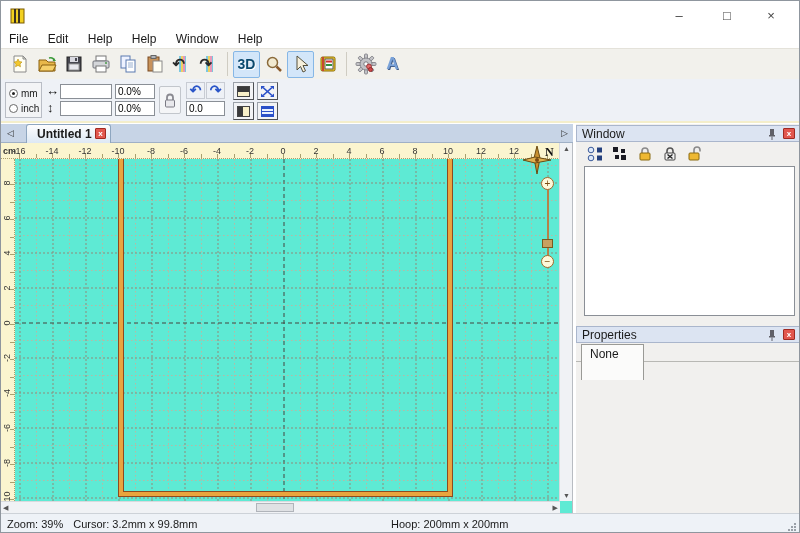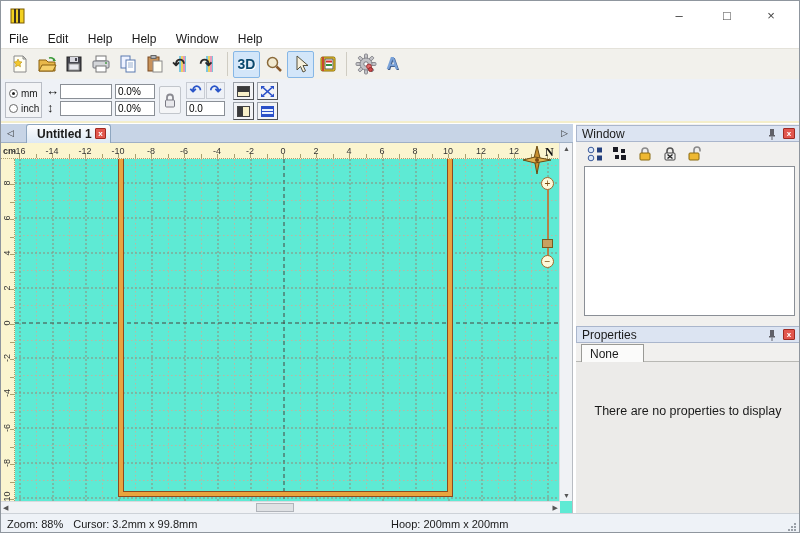--- a/index.html
+++ b/index.html
@@ -483,28 +483,25 @@
       <svg class="panel-pin" width="10" height="13">
         <rect x="3" y="1" width="4" height="6" fill="#606068"></rect>
         <rect x="2" y="7" width="6" height="1.5" fill="#606068"></rect>
         <line x1="5" y1="8.5" x2="5" y2="12" stroke="#606068"></line>
       </svg>
       <span class="panel-x">x</span>
     </div>
     <div class="prop-tabrow">
       <span class="prop-tab">None</span>
     </div>
-    <div class="prop-content">
-      <div class="prop-msg">There are no properties to display</div>
-    </div>
   </div>
 
   <div class="statusbar">
     <span class="sb-left">
-      <span>Zoom: 88%</span><span>Cursor: 3.2mm x 99.8mm</span>
+      <span>Zoom: 39%</span><span>Cursor: 3.2mm x 99.8mm</span>
     </span>
     <span class="sb-hoop">Hoop: 200mm x 200mm</span>
     <svg class="sb-grip" width="10" height="10">
       <rect x="7" y="1" width="2" height="2" fill="#9aa0a8"></rect>
       <rect x="7" y="4" width="2" height="2" fill="#9aa0a8"></rect>
         <rect x="4" y="4" width="2" height="2" fill="#9aa0a8"></rect>
       <rect x="7" y="7" width="2" height="2" fill="#9aa0a8"></rect>
         <rect x="4" y="7" width="2" height="2" fill="#9aa0a8"></rect>
         <rect x="1" y="7" width="2" height="2" fill="#9aa0a8"></rect>
     </svg>

